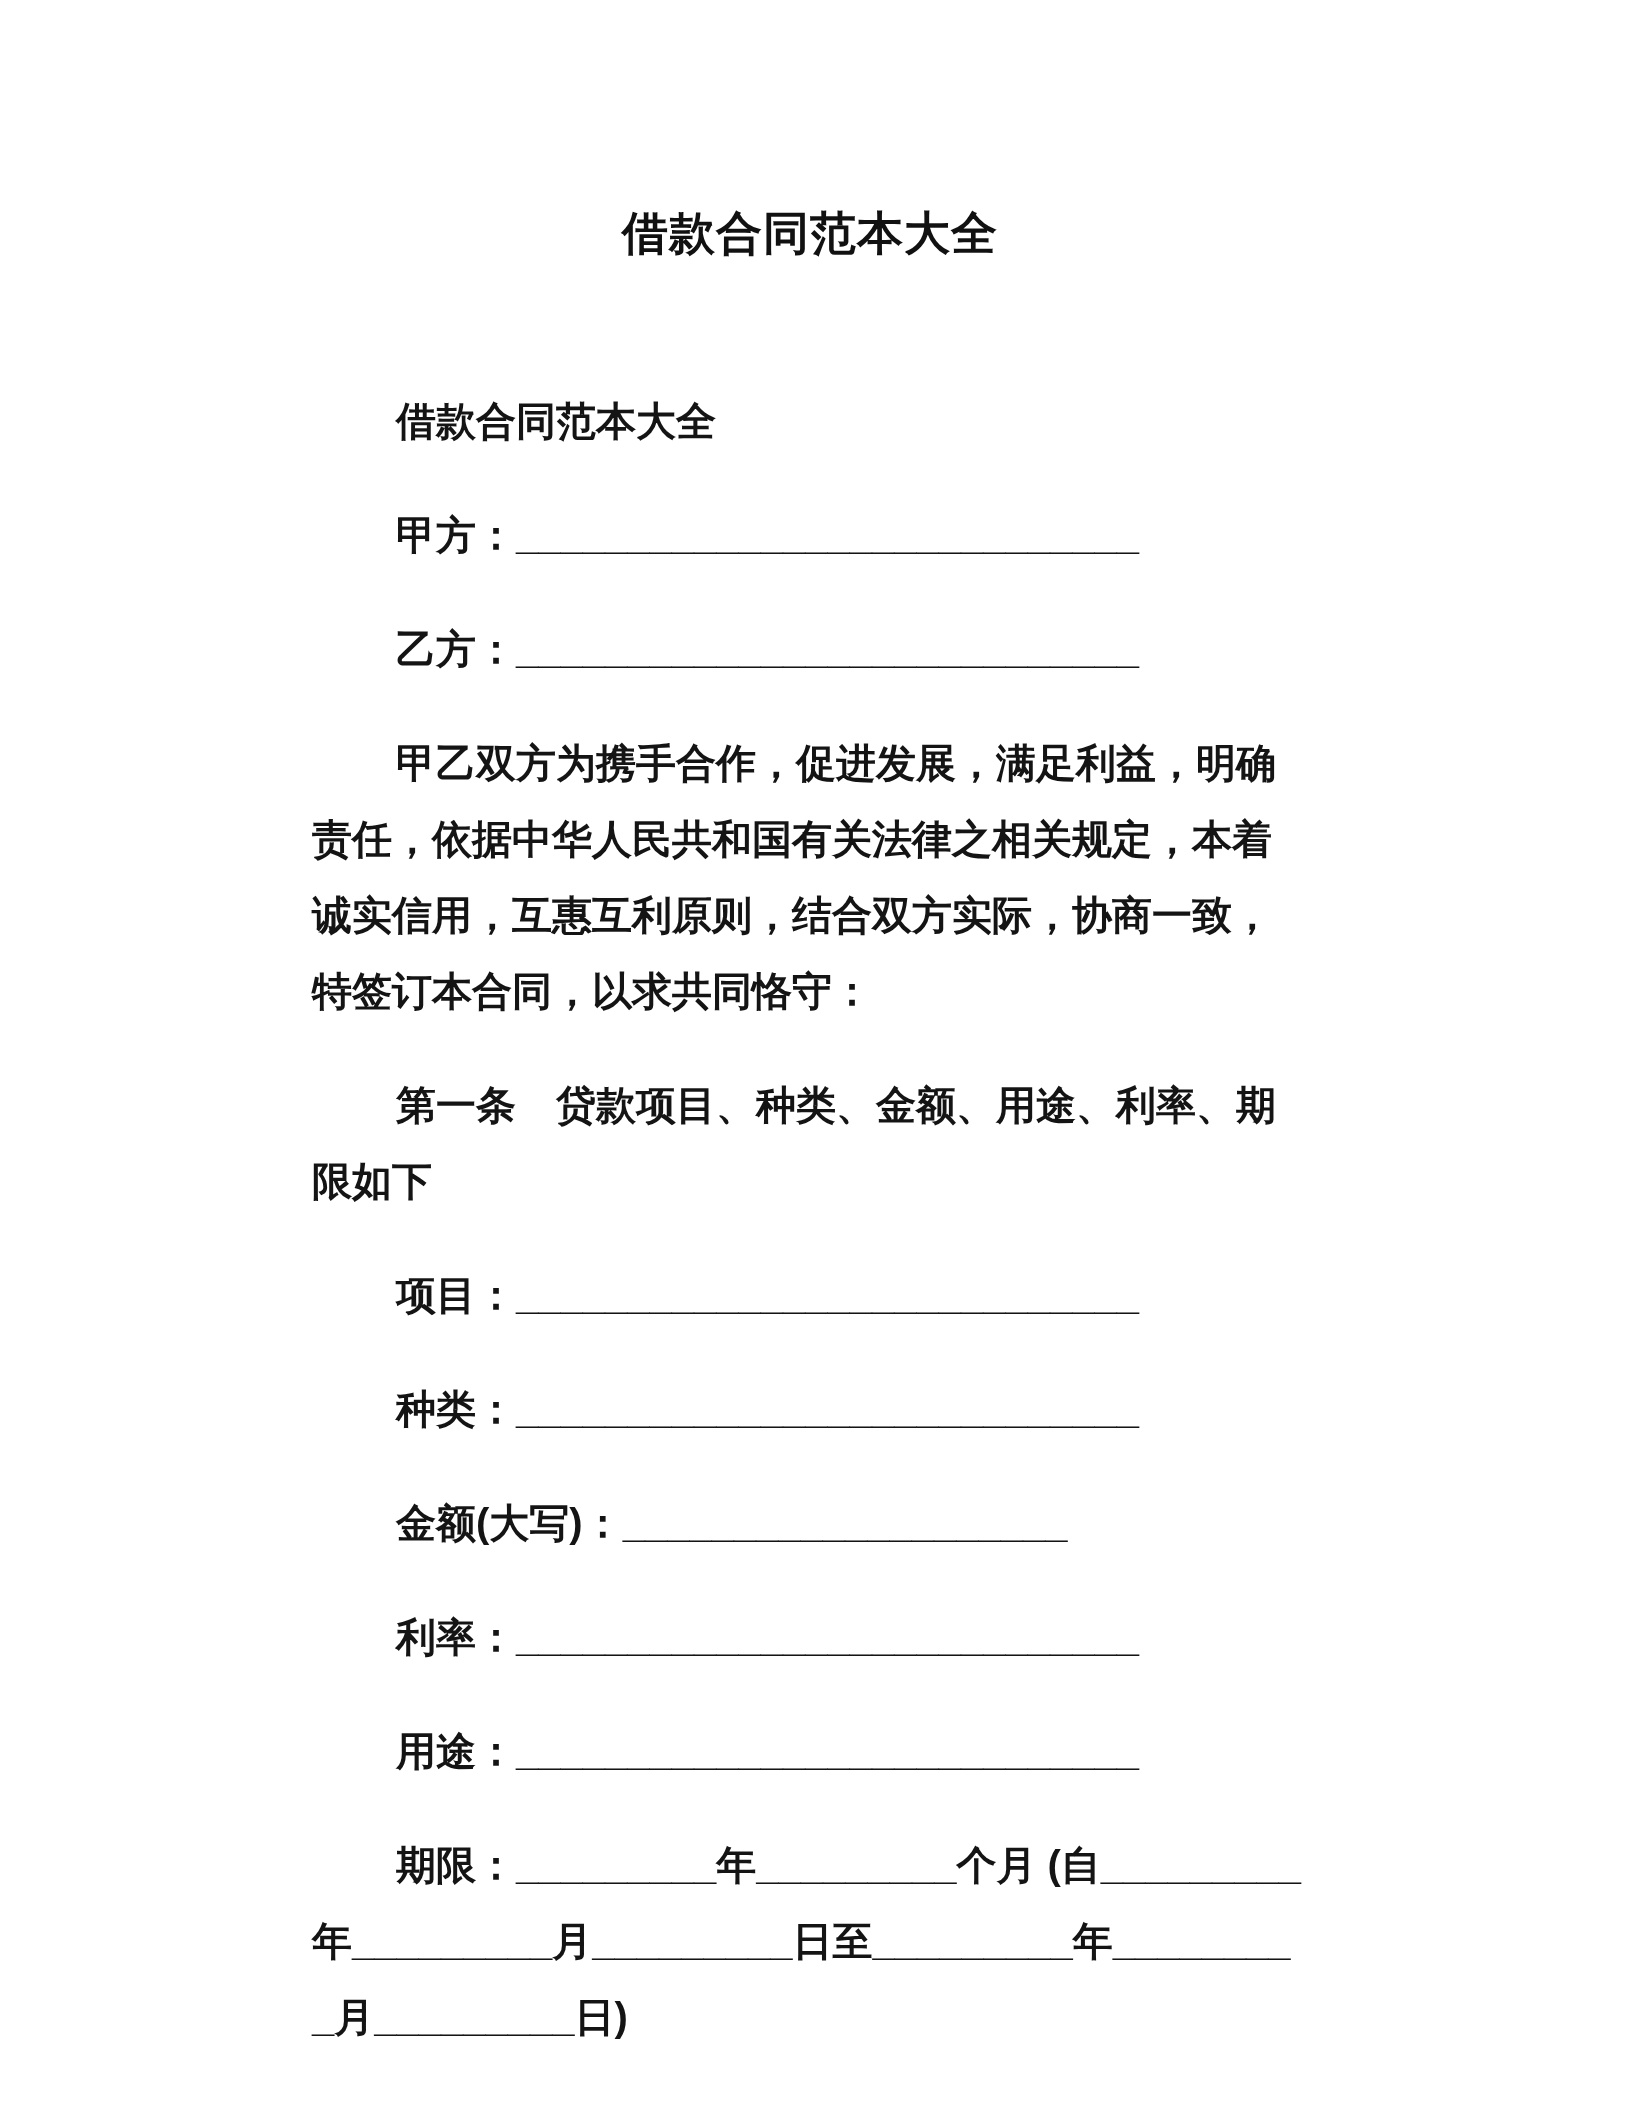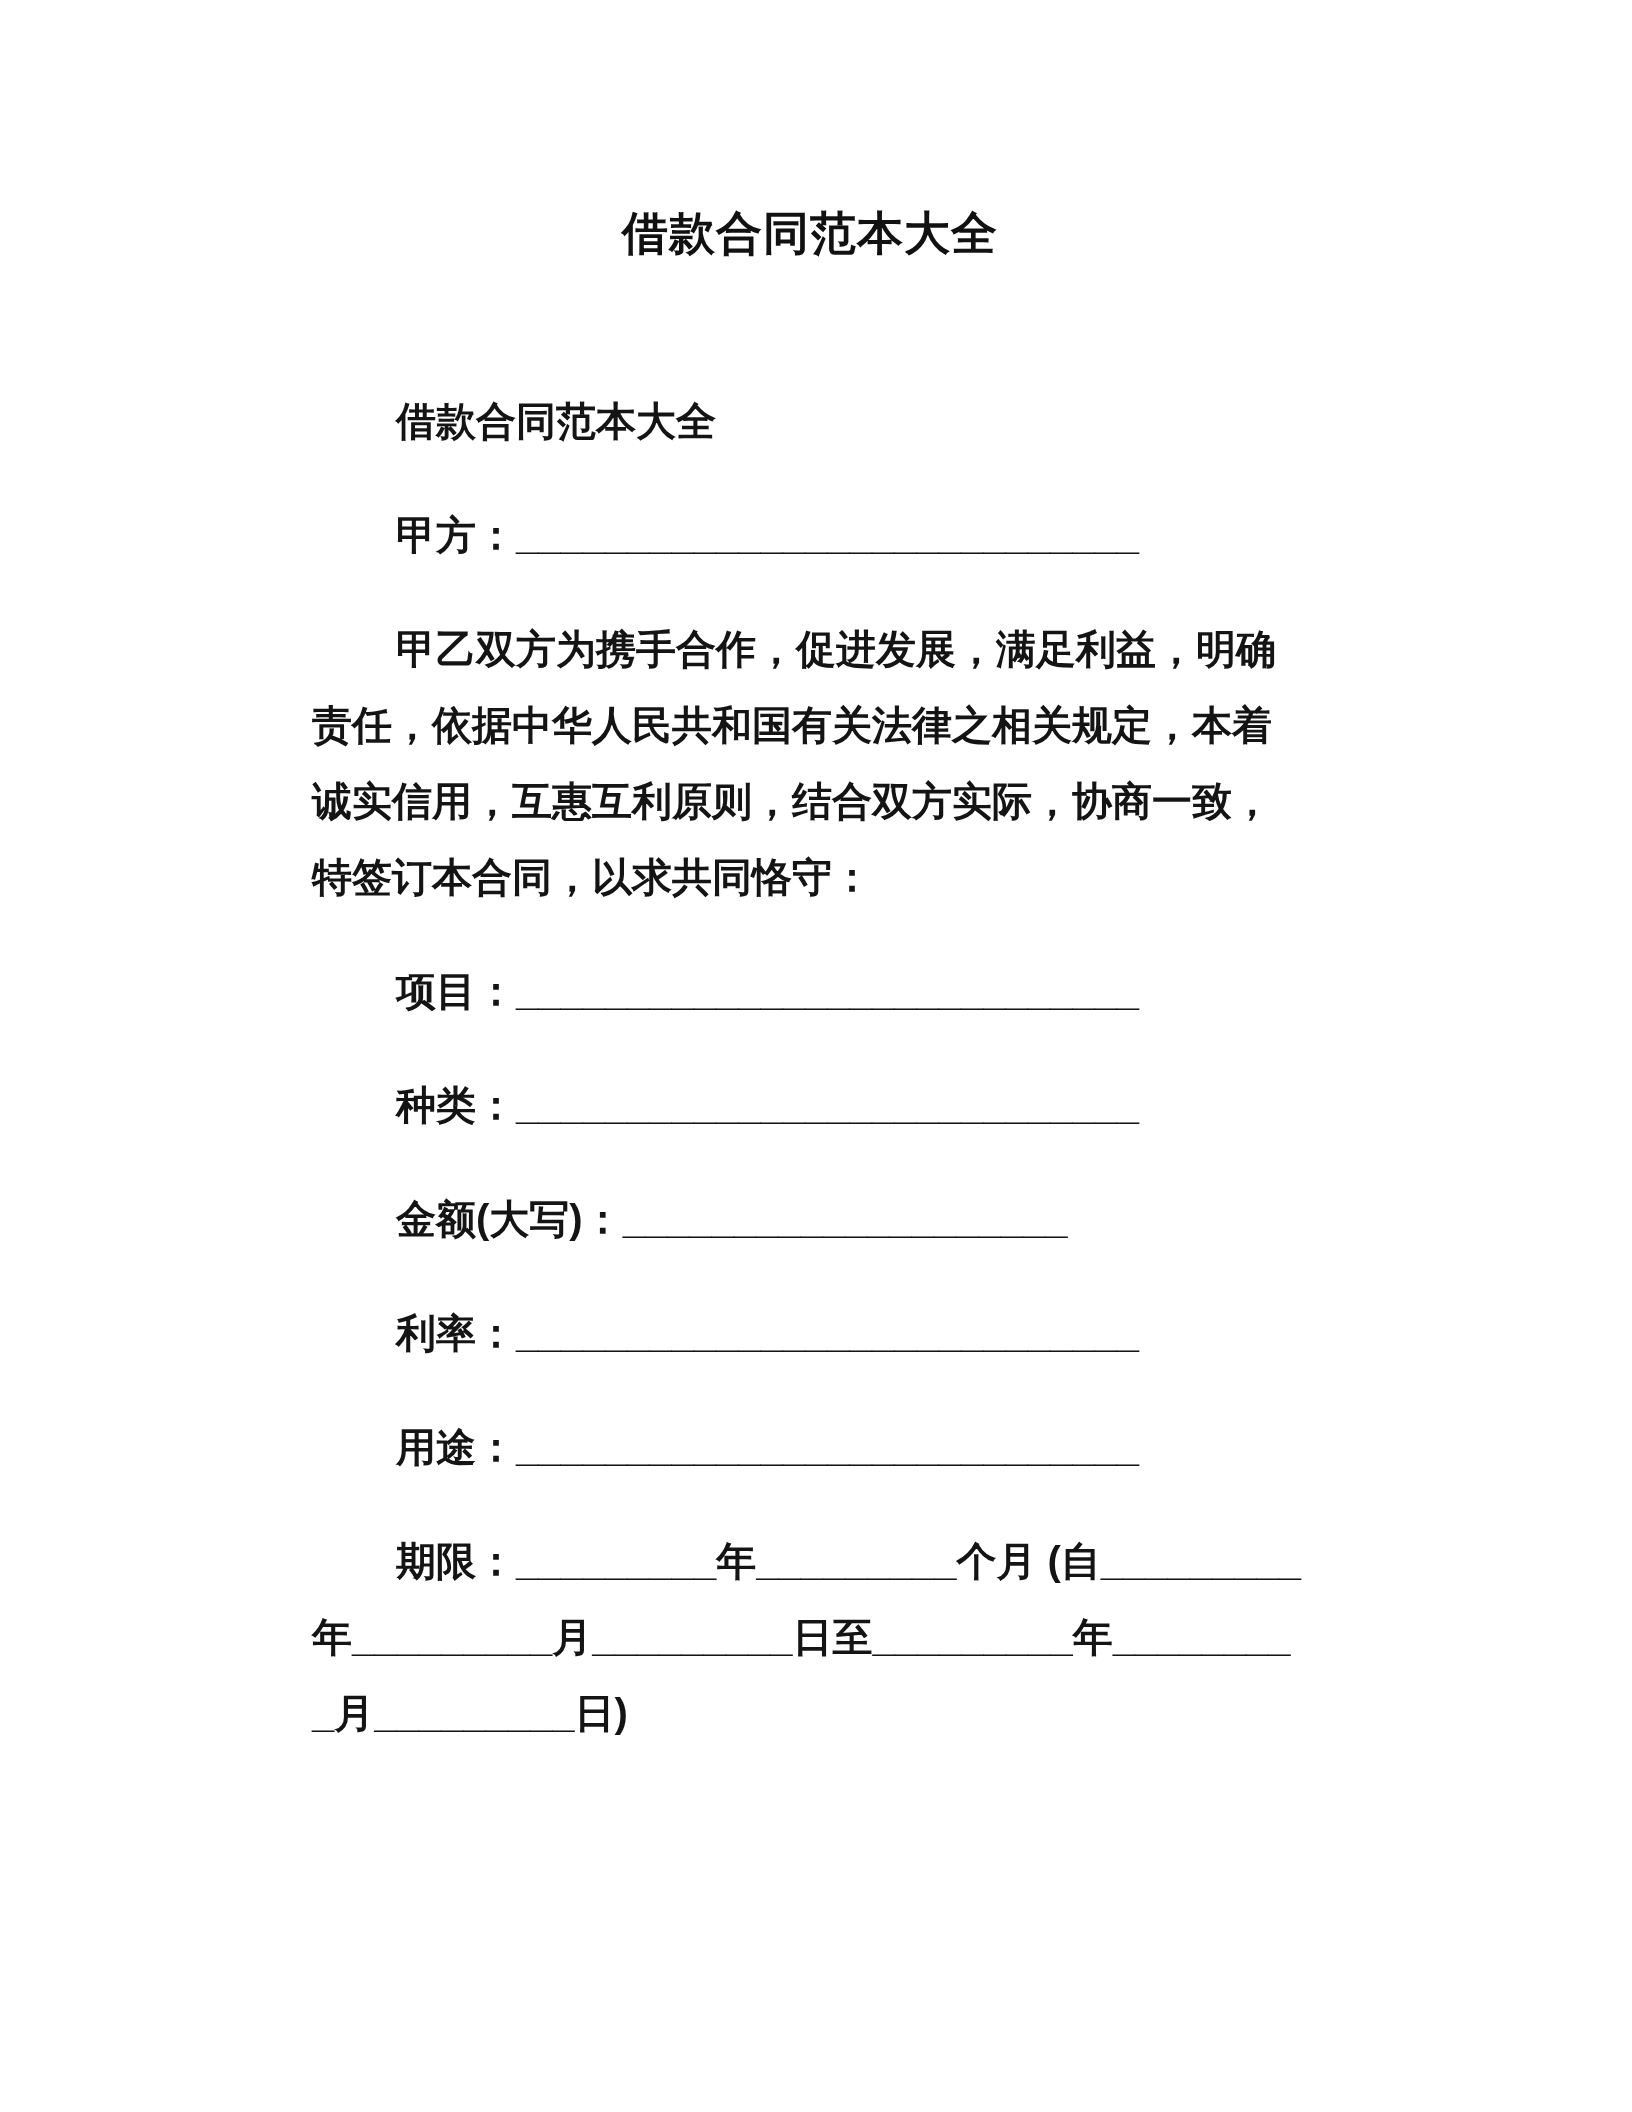--- a/index.html
+++ b/index.html
@@ -44,23 +44,25 @@
 <body>
 
 <div class="page">
 
   <h1 class="doc-title">借款合同范本大全</h1>
 
   <p class="para indent bold">借款合同范本大全</p>
 
   <p class="para indent">甲方：____________________________</p>
 
+  <p class="para indent">乙方：____________________________</p>
 
   <p class="para indent">甲乙双方为携手合作，促进发展，满足利益，明确责任，依据中华人民共和国有关法律之相关规定，本着诚实信用，互惠互利原则，结合双方实际，协商一致，特签订本合同，以求共同恪守：</p>
 
+  <p class="para indent bold">第一条　贷款项目、种类、金额、用途、利率、期限如下</p>
 
   <p class="para indent">项目：____________________________</p>
 
   <p class="para indent">种类：____________________________</p>
 
   <p class="para indent">金额(大写)：____________________</p>
 
   <p class="para indent">利率：____________________________</p>
 
   <p class="para indent">用途：____________________________</p>

